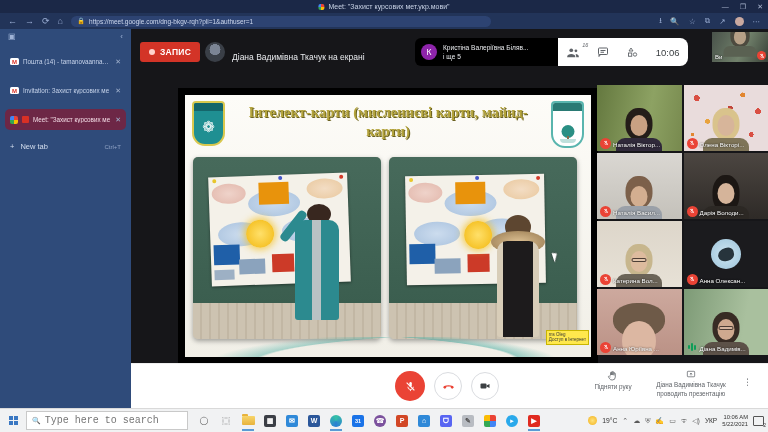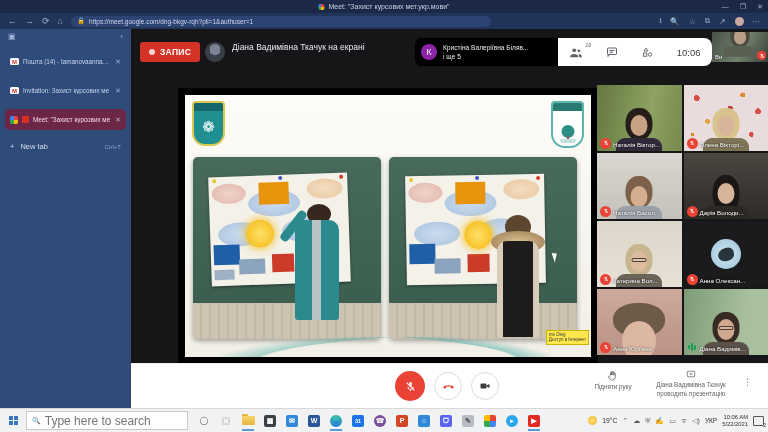--- a/index.html
+++ b/index.html
@@ -25,26 +25,26 @@
   .gmail-ic{width:9px;height:7px;min-width:9px;background:#fff;border-radius:1.5px;color:#d93025;font-size:6px;font-weight:bold;display:flex;align-items:center;justify-content:center;line-height:1}
   .meet-ic{width:8px;height:8px;min-width:8px;border-radius:2px;background:conic-gradient(#ea4335 0 25%,#fbbc04 0 50%,#34a853 0 75%,#4285f4 0)}
   .rec-sq{width:7px;height:7px;min-width:7px;background:#d93025;border-radius:1px}
   .xg{font-size:7px;color:#9fb0cc}
   .sb-new{display:flex;align-items:center;gap:6px;padding:0 10px;margin-top:12px;font-size:7.5px;color:#d4deee}
   .sb-new .sc{margin-left:auto;font-size:6px;color:#8fa2c4}
   
   #meet{position:absolute;left:131px;top:29px;right:0;bottom:24px;background:#161619}
   .rec-badge{position:absolute;top:13px;left:9px;height:20px;background:#d33427;border-radius:3px;color:#fff;font-weight:bold;font-size:8.5px;display:flex;align-items:center;gap:5px;padding:0 9px;letter-spacing:.3px}
   .rec-dot{width:6px;height:6px;border-radius:50%;background:#ffd2cd}
-  .presenter{position:absolute;top:13px;left:74px;height:20px;display:flex;align-items:flex-start;gap:7px;color:#e8eaed;font-size:8.5px;white-space:nowrap}
+  .presenter{position:absolute;top:13px;left:74px;height:20px;display:flex;align-items:flex-end;gap:7px;color:#e8eaed;font-size:8.5px;white-space:nowrap}
   .pav{width:20px;height:20px;border-radius:50%;background:radial-gradient(circle at 50% 38%,#7b8494 0 34%,#3a3f47 35%)}
   .pinned{position:absolute;top:9px;left:284px;width:143px;height:28px;background:#000;display:flex;align-items:center;gap:6px;padding:0 6px;border-radius:6px 0 0 6px}
   .kav{width:16px;height:16px;min-width:16px;border-radius:50%;background:#8e24aa;color:#fff;font-size:8.5px;display:flex;align-items:center;justify-content:center}
   .pinned .txt{display:flex;flex-direction:column;color:#e8eaed;font-size:6.6px;line-height:1.4;white-space:nowrap;overflow:hidden}
-  .tools{position:absolute;top:9px;left:427px;width:154px;height:28px;background:#fff;border-radius:0 8px 8px 0;display:flex;align-items:center;justify-content:space-around;padding:0 0}
+  .tools{position:absolute;top:9px;left:427px;width:130px;height:28px;background:#fff;border-radius:0 8px 8px 0;display:flex;align-items:center;justify-content:space-around;padding:0 0}
   .tool{position:relative;display:flex;align-items:center}
   .sup{position:absolute;top:-4px;right:-8px;font-size:5.5px;color:#5f6368}
   .mtime{font-size:9.5px;color:#3c4043}
   .self{position:absolute;top:3px;right:0;width:56px;height:30px;background:linear-gradient(115deg,#49524a,#71816b 55%,#394138);overflow:hidden}
   .self .lbl{position:absolute;left:3px;bottom:2px;font-size:6px;color:#fff;text-shadow:0 0 2px #000}
   
   .stage{position:absolute;left:47px;top:59px;width:420px;height:276px;background:#000;display:flex;align-items:center;justify-content:center}
   .slide{position:relative;width:406px;height:262px;background:linear-gradient(#fdfcf8,#f1efe7);overflow:hidden}
   .logoL{position:absolute;left:7px;top:6px;width:33px;height:45px;background:#1f8f92;border:2px solid #d9c84e;border-radius:4px 4px 13px 13px;overflow:hidden}
   .logoL .band{height:8px;background:#15666b}
@@ -116,21 +116,21 @@
   .wbtn{width:28px;height:28px;border-radius:50%;background:#fff;border:1px solid #dadce0;display:flex;align-items:center;justify-content:center}
   .raise{position:absolute;left:455px;top:6px;width:54px;text-align:center;font-size:6.3px;color:#5f6368;line-height:1.5}
   .pres{position:absolute;left:513px;top:5px;width:94px;text-align:center;font-size:6.3px;color:#5f6368;line-height:1.45}
   .dots3{position:absolute;left:612px;top:13px;color:#5f6368;font-size:9px;letter-spacing:0}
   
   #taskbar{position:absolute;left:0;right:0;bottom:0;height:24px;background:#f1f2f3;border-top:1px solid #d9d9d9;display:flex;align-items:center}
   .start{width:26px;display:flex;justify-content:center;align-items:center}
   .win{width:9px;height:9px;display:grid;grid-template-columns:1fr 1fr;gap:1px}
   .win i{background:#3a77c2}
   .tsearch{width:162px;height:19px;background:#fff;border:1px solid #c9c9c9;display:flex;align-items:center;gap:4px;padding:0 5px}
-  .tsearch input{border:0;outline:0;flex:1;font-size:12px;font-family:Liberation Sans, sans-serif;color:#444;background:transparent}
+  .tsearch input{border:0;outline:0;flex:1;font-size:10px;font-family:Liberation Mono, monospace;color:#444;background:transparent}
   .mag{font-size:7px;color:#777}
   .ticons{display:flex;align-items:flex-end;gap:8px;margin-left:9px}
   .ti{position:relative;width:14px;height:16px;display:flex;align-items:center;justify-content:center;font-size:9px}
   .ti.run::after{content:"";position:absolute;bottom:-2px;left:1px;right:1px;height:2px;background:#5a9bd5}
   .folder{width:13px;height:9px;background:linear-gradient(#f7d56b,#e8b33c);border-radius:1px;position:relative}
   .folder::before{content:"";position:absolute;top:-2px;left:0;width:6px;height:2px;background:#e8b33c;border-radius:1px 1px 0 0}
   .sqic{width:12px;height:12px;border-radius:2px;display:flex;align-items:center;justify-content:center;color:#fff;font-size:7px;font-weight:bold}
   .circ{width:12px;height:12px;border-radius:50%;display:flex;align-items:center;justify-content:center;color:#fff;font-size:7px}
   .tray{margin-left:auto;display:flex;align-items:center;gap:5px;padding-right:4px}
   .sun-t{width:9px;height:9px;border-radius:50%;background:radial-gradient(#ffe27a,#f2b11c)}
@@ -275,20 +275,21 @@
       <div class="logoL">
           <div class="band"></div>
           <span class="flower">❁</span>
         </div>
       <div class="logoR">
           <div class="band"></div>
           <i class="crown"></i>
           <i class="trunk"></i>
           <i class="book"></i>
         </div>
+      <div class="s-title">Інтелект-карти (мисленнєві карти, майнд-карти)</div>
 
       <div class="ph ph1">
         <div class="board"></div>
         <div class="wall-b"></div>
         <div class="poster">
           <i class="pin" style="left:4px;top:2px;background:#e8c62a"></i>
           <i class="pin" style="left:50%;top:1px;background:#4455c8"></i>
           <i class="pin" style="right:4px;top:2px;background:#d43b2a"></i>
           <div class="cl p" style="left:2%;top:6%;width:34px;height:20px"></div>
           <div class="cl o" style="right:4%;top:5%;width:36px;height:20px"></div>

